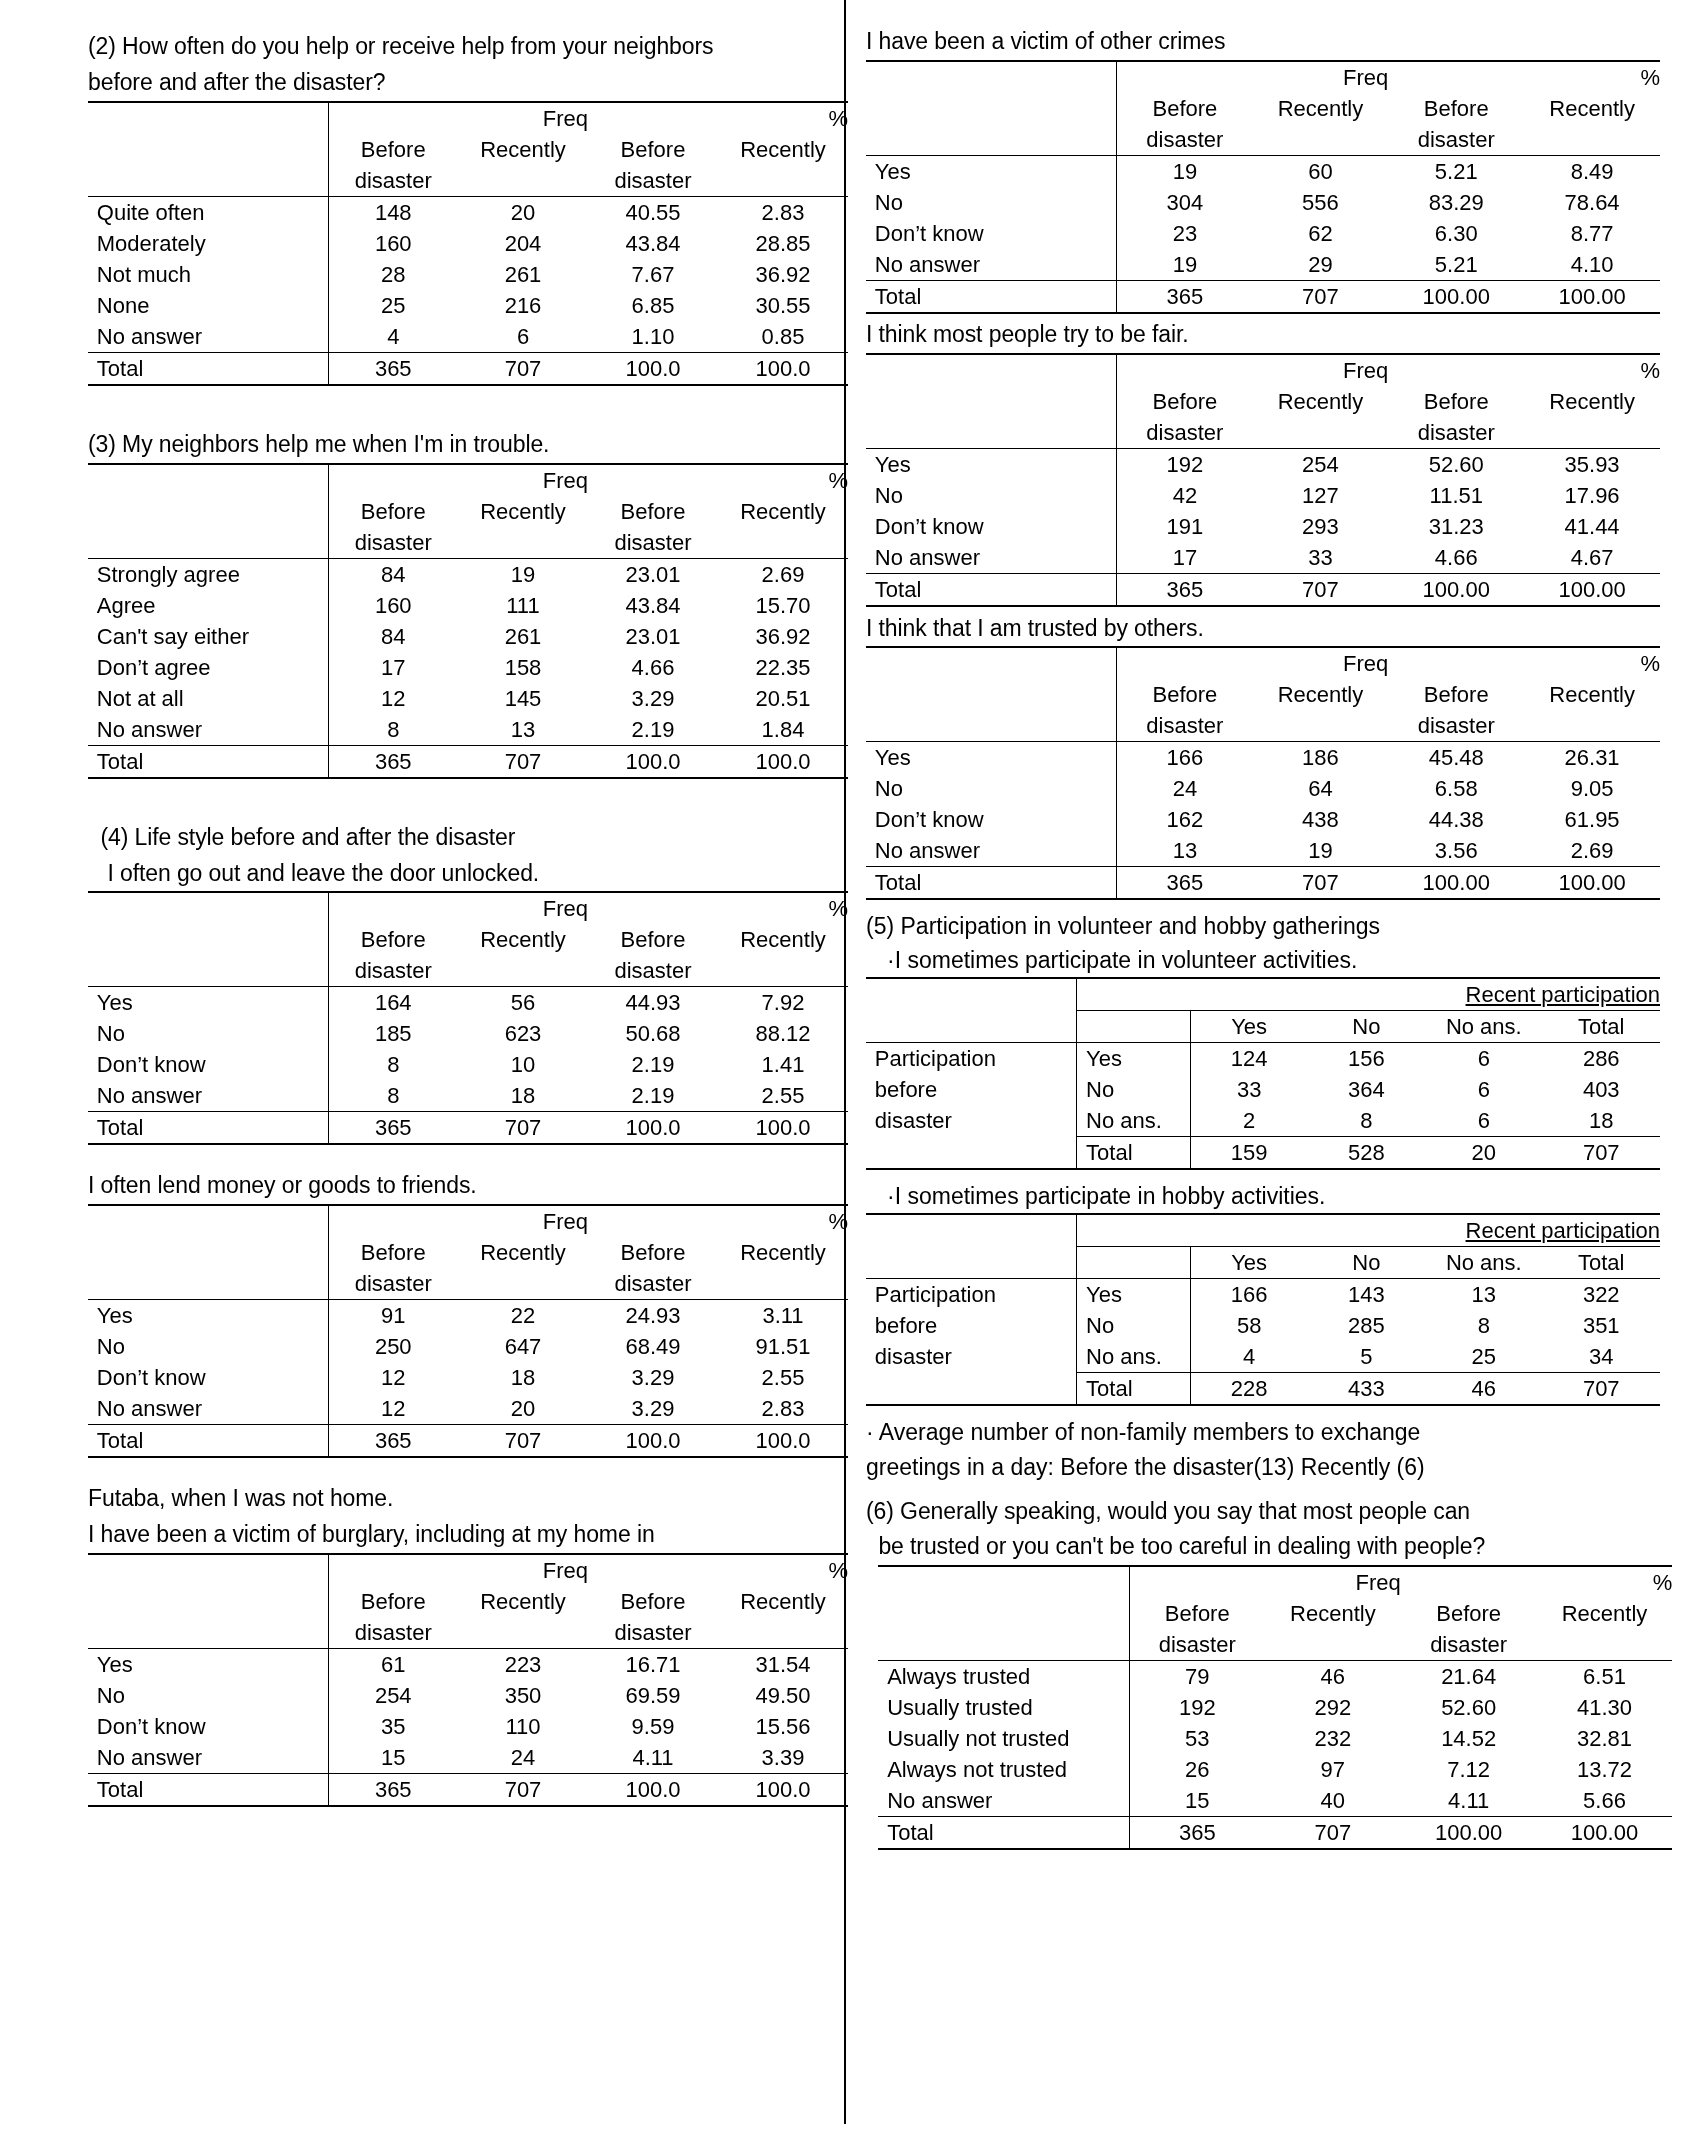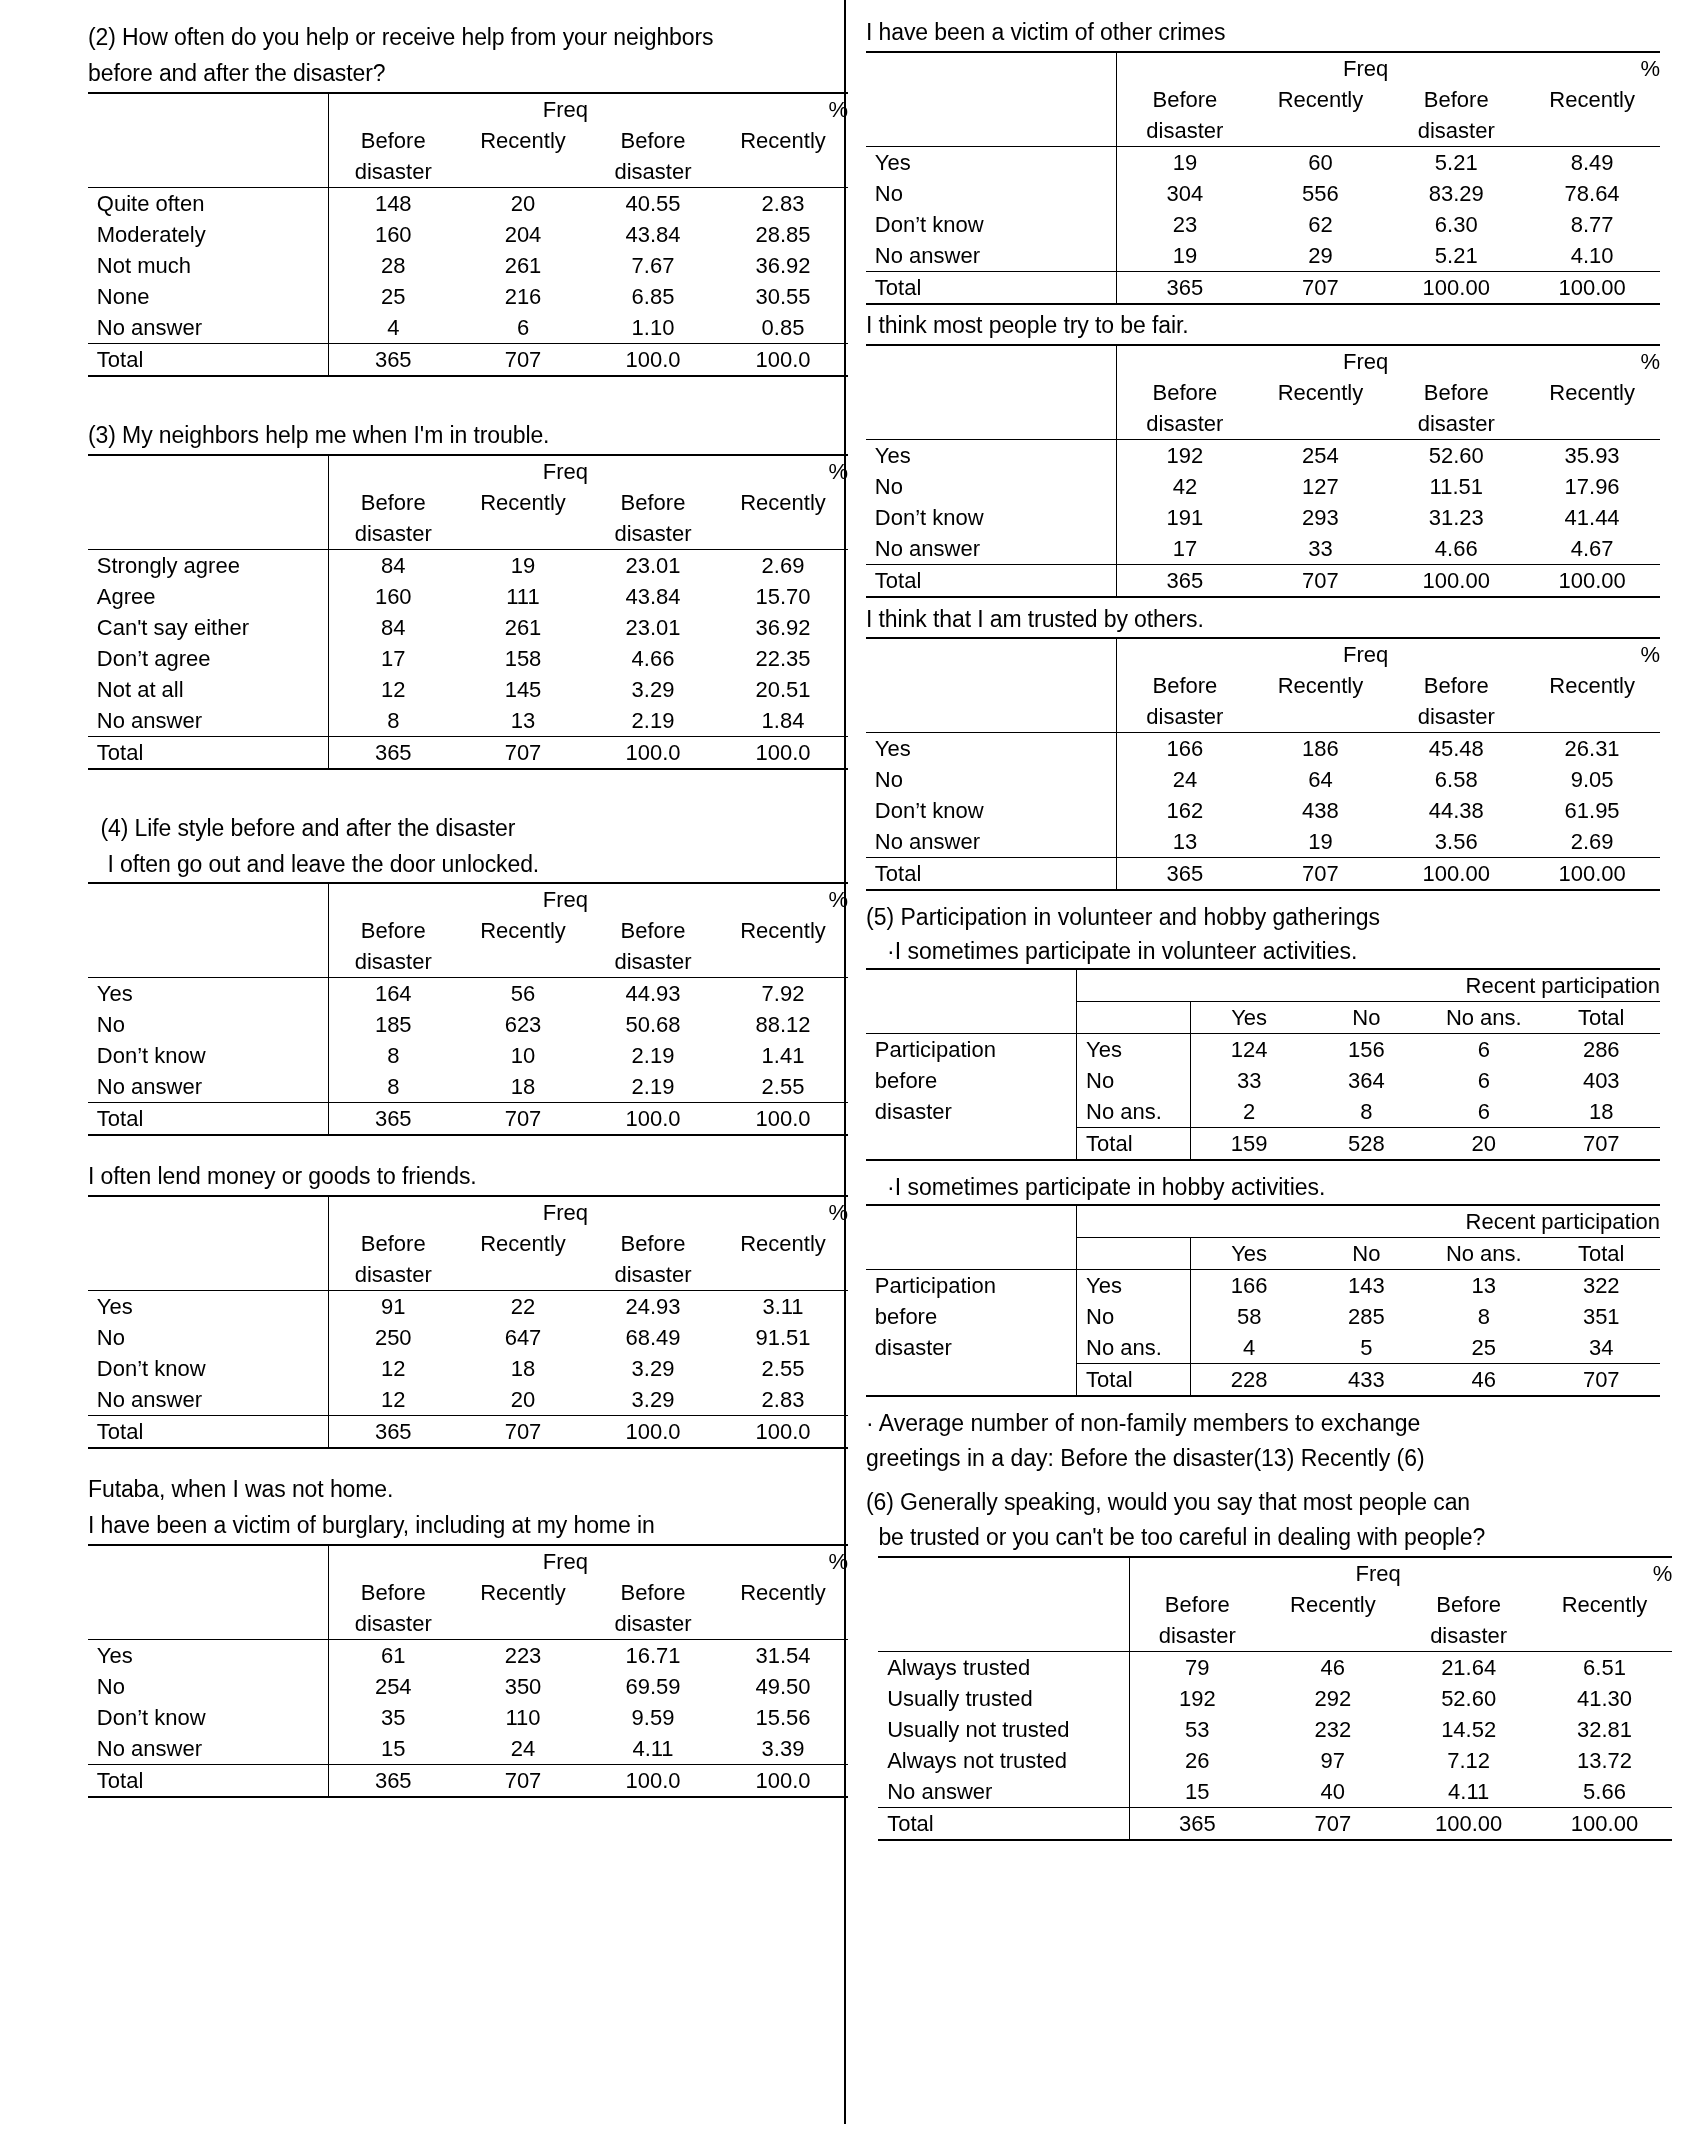--- a/index.html
+++ b/index.html
@@ -16,21 +16,21 @@
     overflow: hidden;
   }
   .page {
     position: relative;
     width: 1703px;
     height: 2155px;
     box-sizing: border-box;
   }
   .col {
     position: absolute;
-    top: 8px;
+    top: 17px;
     box-sizing: border-box;
   }
   .col-left  { left: 88px;  width: 759px; padding-top: 12.4px; }
   .col-right { left: 866px;  width: 794px; padding-top: 7px; }
 
   .divider {
     position: absolute;
     left: 844px;
     top: 0;
     width: 1.8px;
@@ -82,21 +82,21 @@
   .t-fp col.c-n    { width: 130px; }
 
   .spanhdr { text-align: right; }
 
   
   .t-part col.c-rowlbl { width: 210px; }
   .t-part col.c-sub    { width: 113px; }
   .t-part col.c-n      { width: 117px; }
 
   .hdr-cell { height: 41px; line-height: 41px; }
-  .hdr-cell2 { height: 35px; line-height: 35px; }
+  .hdr-cell2 { height: 35px; line-height: 35px; text-decoration: underline; }
 
   .note {
     font-size: 23px;
     line-height: 35px;
     margin: 0;
     text-align: justify;
     text-align-last: left;
   }
   .blocktitle {
     font-size: 23px;

